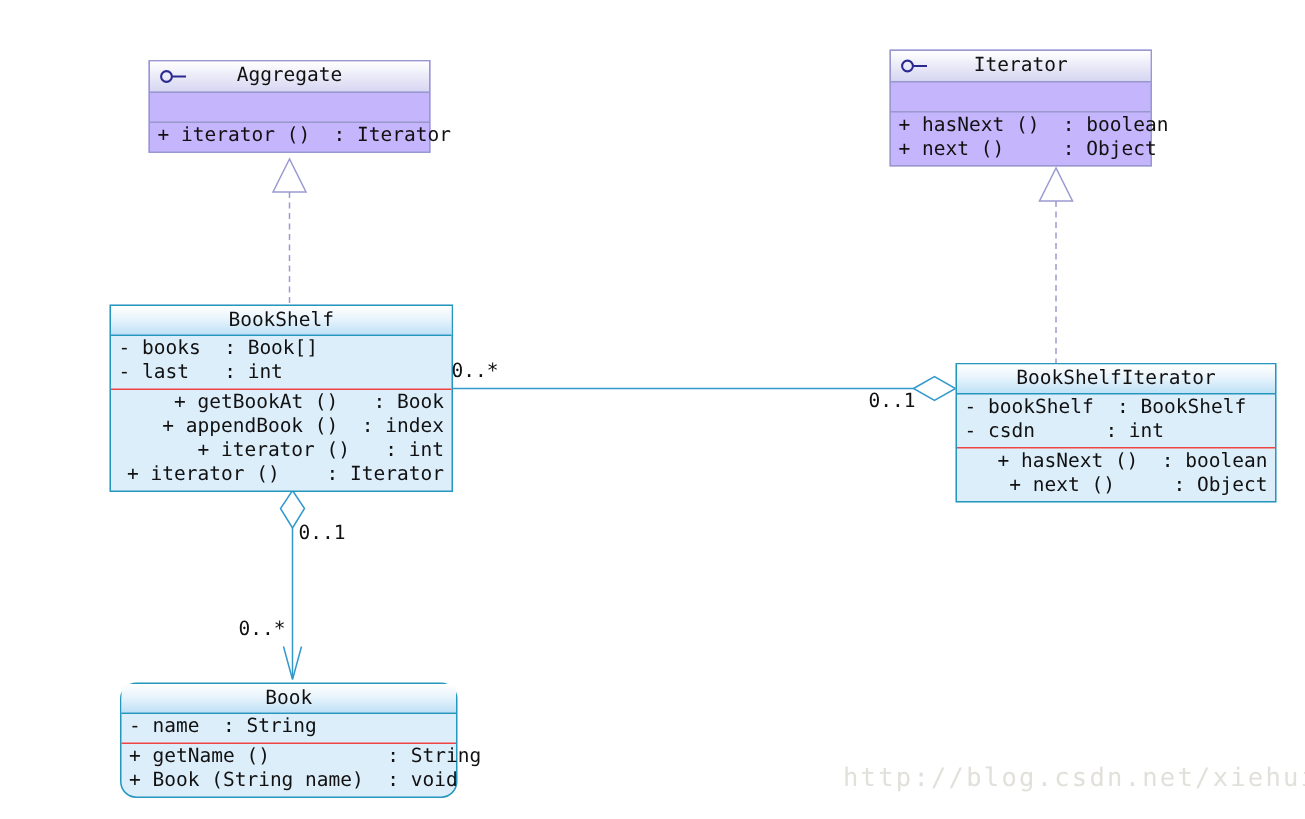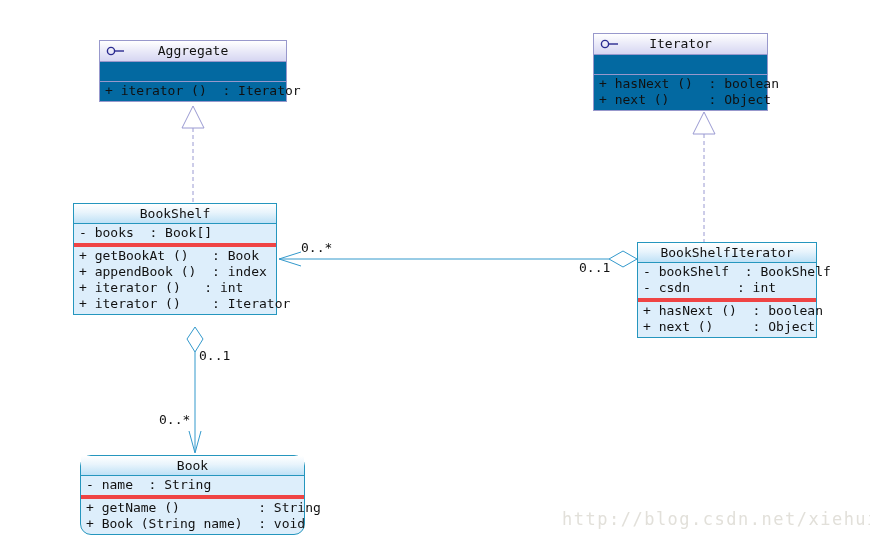--- a/index.html
+++ b/index.html
@@ -9,23 +9,23 @@
 
   .uml-box{position:absolute;box-sizing:border-box;font-size:13px;line-height:16px;color:#111111;}
   .uml-box .hdr{position:relative;display:flex;align-items:center;justify-content:center;
                 box-sizing:border-box;height:21px;}
   .uml-box .sect{box-sizing:border-box;padding:1px 5px 2px 5px;}
   .uml-box .row{white-space:pre;}
 
   .blue{border:1px solid #2596be;background:#ddeefb;}
   .blue .hdr{background:linear-gradient(to bottom,#ffffff 0%,#e8f4fc 45%,#bfe1f6 100%);
              border-bottom:1px solid #2596be;height:20px;}
-  .blue .sect + .sect{border-top:4px solid #ef4444;}
+  .blue .sect + .sect{border-top:1px solid #ef4444;text-align:right;}
 
-  .purple{border:1px solid #9898cc;background:#0369a1;}
+  .purple{border:1px solid #9898cc;background:#c4b5fd;}
   .purple .hdr{background:linear-gradient(to bottom,#ffffff 0%,#ececf9 45%,#d6d6f2 100%);
                border-bottom:1px solid #9898cc;}
   .purple .sect + .sect{border-top:1px solid #9898cc;}
 
   .lollipop{position:absolute;left:6px;top:50%;margin-top:-5px;width:19px;height:10px;}
 
   .mult{position:absolute;font-size:13px;color:#111111;white-space:pre;}
   .watermark{position:absolute;left:562px;top:509px;font-size:17px;letter-spacing:1.5px;
              color:#e2e0da;white-space:pre;}
 
@@ -86,36 +86,37 @@
       </svg>
       <span>Iterator</span>
     </div>
     <div class="sect" style="height:19px;"></div>
     <div class="sect">
       <div class="row">+ hasNext ()  : boolean</div>
       <div class="row">+ next ()     : Object</div>
     </div>
   </div>
 
-  <div class="uml-box blue" style="left:73px;top:203px;width:204px;">
+  <div class="uml-box blue" style="left:73px;top:203px;width:229px;">
     <div class="hdr">
       <span>BookShelf</span>
     </div>
     <div class="sect">
       <div class="row">- books  : Book[]</div>
+      <div class="row">- last   : int</div>
     </div>
     <div class="sect">
       <div class="row">+ getBookAt ()   : Book</div>
       <div class="row">+ appendBook ()  : index</div>
       <div class="row">+ iterator ()   : int</div>
       <div class="row">+ iterator ()    : Iterator</div>
     </div>
   </div>
 
-  <div class="uml-box blue" style="left:637px;top:242px;width:180px;">
+  <div class="uml-box blue" style="left:637px;top:242px;width:214px;">
     <div class="hdr">
       <span>BookShelfIterator</span>
     </div>
     <div class="sect">
       <div class="row">- bookShelf  : BookShelf</div>
       <div class="row">- csdn      : int</div>
     </div>
     <div class="sect">
       <div class="row">+ hasNext ()  : boolean</div>
       <div class="row">+ next ()     : Object</div>

